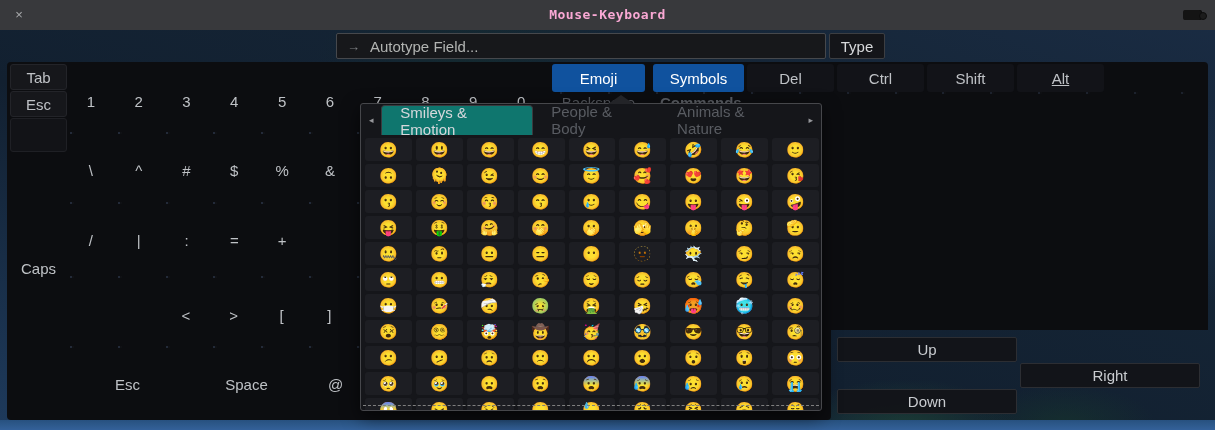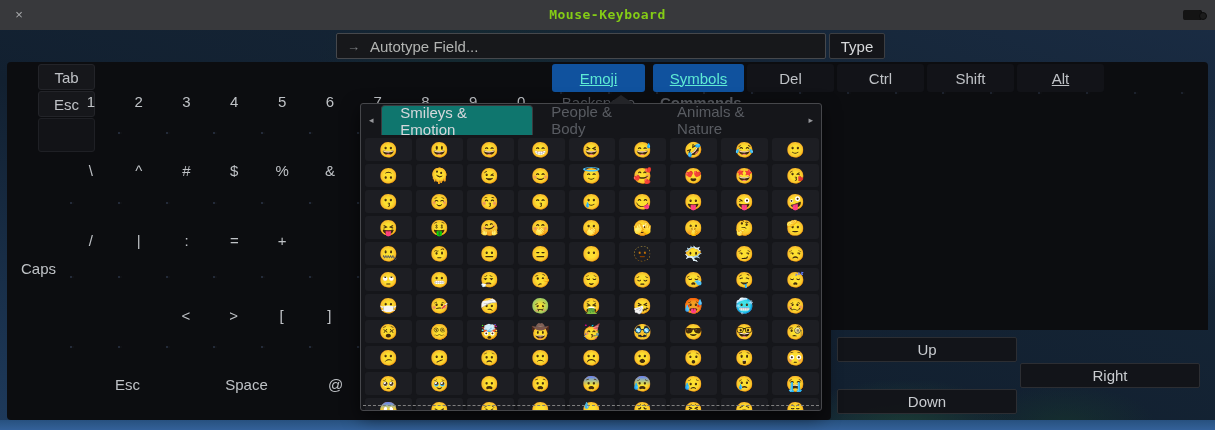--- a/index.html
+++ b/index.html
@@ -12,21 +12,21 @@
       radial-gradient(220px 90px at 470px 55px, rgba(20,52,40,.35), transparent 70%),
       radial-gradient(300px 140px at 1150px 200px, rgba(40,70,110,.35), transparent 75%),
       linear-gradient(200deg,#1a2c44 0%,#152536 30%,#122030 60%,#1e3a5c 100%);
   }
   
   .titlebar{position:absolute;left:0;top:0;width:1215px;height:30px;background:#38393c;
     display:flex;align-items:center;}
   .close-x{position:absolute;left:10px;top:7px;width:18px;height:16px;color:#a9abad;
     font-size:13px;line-height:16px;text-align:center;cursor:default;}
   .win-title{position:absolute;left:0;right:0;text-align:center;top:7px;
-    font-family:"DejaVu Sans Mono",monospace;font-weight:bold;font-size:13px;color:#84cc16;letter-spacing:.5px;}
+    font-family:"DejaVu Sans Mono",monospace;font-weight:bold;font-size:13px;color:#f9a8d4;letter-spacing:.5px;}
   .tb-ind{position:absolute;right:14px;top:10px;width:18px;height:10px;background:#141414;
     border-radius:2px;box-shadow:1px 0 0 #0a0a0a;}
   .tb-ind:after{content:"";position:absolute;right:-6px;top:2px;width:6px;height:6px;border-radius:50%;
     background:#1c1c1c;border:1px solid #0c0c0c;}
   
   .border-bottom{position:absolute;left:0;top:420px;width:1215px;height:10px;
     background:linear-gradient(180deg,#27517f,#346199);}
   
   .autotype{position:absolute;left:336px;top:33px;width:490px;height:26px;background:#17181b;
     border:1px solid #46484c;border-radius:2px;display:flex;align-items:center;box-sizing:border-box;}
@@ -41,37 +41,37 @@
   .kb-main{position:absolute;left:7px;top:62px;width:1201px;height:268px;background:#0c0d10;border-radius:4px 4px 0 0;}
   .kb-bl{position:absolute;left:7px;top:330px;width:824px;height:90px;background:#0c0d10;border-radius:0 0 4px 4px;}
   .sep{position:absolute;height:2px;left:70px;width:752px;
     background:repeating-linear-gradient(90deg,rgba(96,120,165,.55) 0 2px,rgba(50,55,65,.18) 2px 4px,transparent 4px 47.8px);
     opacity:.5;}
   .sep.s1{top:132px}.sep.s2{top:202px}.sep.s3{top:276px}.sep.s4{top:346px}
   .sep.top-right{left:560px;top:92px;width:640px;opacity:.35;}
   
   .key{color:#bfc2c6;font-size:15px;display:flex;align-items:center;justify-content:center;
     border-radius:3px;box-sizing:border-box;}
-  .side-key{position:absolute;left:10px;width:57px;height:26px;background:#16171b;border:1px solid #232429;margin-left:28px;}
+  .side-key{position:absolute;left:10px;width:57px;height:26px;background:#16171b;border:1px solid #232429;}
   .side-key.tab{top:64px}.side-key.esc{top:91px}
   .side-key.blank{top:118px;height:34px;background:#121317;border:1px solid #1f2025;}
   .caps{position:absolute;left:10px;top:258px;width:57px;height:20px;}
   .keyrow{position:absolute;display:flex;}
   .keyrow .key{width:47.8px;height:26px;}
   .row-num{left:67px;top:88px;}
   .row-sym1{left:67px;top:157px;}
   .row-sym2{left:67px;top:227px;}
   .row-sym3{left:162px;top:302px;}
   .row-bottom{left:70px;top:371px;}
   .row-bottom .key:nth-child(1){width:115px;}
   .row-bottom .key:nth-child(2){width:123px;}
   .row-bottom .key:nth-child(3){width:55px;}
   .toprow{position:absolute;left:552px;top:64px;display:flex;}
   .toprow .key{height:28px;margin-right:3px;background:#121318;}
-  .toprow .key.blue{background:#10529e;color:#5eead4;text-decoration:underline;}
+  .toprow .key.blue{background:#10529e;color:#ffffff;}
   .toprow .key:nth-child(1){width:93px;margin-right:8px;}
   .toprow .key:nth-child(2){width:91px;}
   .toprow .key:nth-child(3){width:87px;}
   .toprow .key:nth-child(4){width:87px;}
   .toprow .key:nth-child(5){width:87px;}
   .toprow .key:nth-child(6){width:87px;text-decoration:underline;}
   .toprow .key:nth-child(7){width:88px;margin-right:0;}
   .under-label{position:absolute;top:94px;font-size:15px;color:#55585e;z-index:5;}
   .under-backspace{left:552px;width:93px;text-align:center;}
   .under-commands{left:660px;font-weight:bold;color:#5a5d63;}

